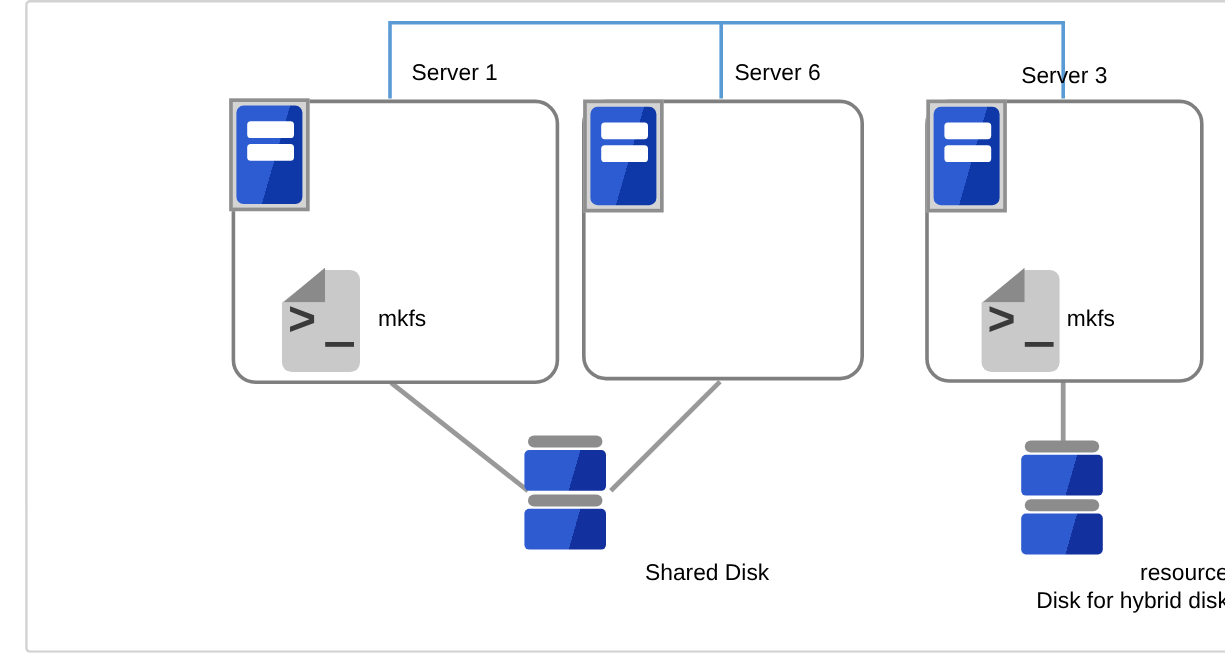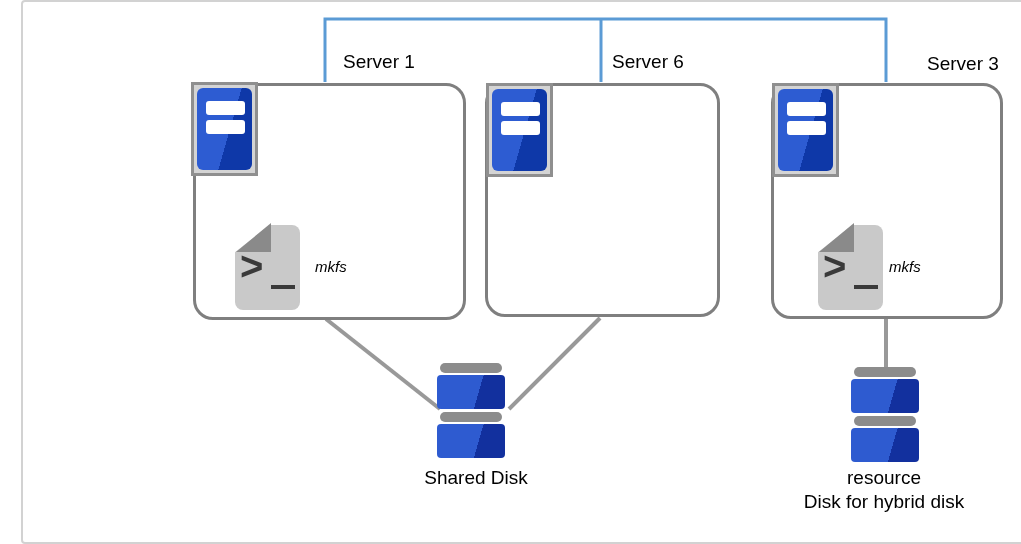--- a/index.html
+++ b/index.html
@@ -16,21 +16,21 @@
     position:absolute;box-sizing:border-box;background:#fff;
     border:3px solid var(--box-border);border-radius:20px;z-index:2;
   }
   .box-s1{left:170px;top:81px;width:273px;height:237px;}
   .box-s2{left:462px;top:81px;width:235px;height:234px;}
   .box-s3{left:748px;top:81px;width:232px;height:236px;}
 
   .server-name{position:absolute;z-index:4;font-size:19px;line-height:24px;white-space:nowrap;}
   .name-s1{left:320px;top:48px;}
   .name-s2{left:589px;top:48px;}
-  .name-s3{left:904px;top:50px;text-align:right;}
+  .name-s3{left:828px;top:50px;text-align:right;}
 
   .server-icon{
     position:absolute;z-index:3;box-sizing:border-box;width:67px;height:94px;
     background:var(--frame-fill);border:3px solid var(--frame-border);
   }
   .icon-s1{left:168px;top:80px;}
   .icon-s2{left:463px;top:81px;}
   .icon-s3{left:749px;top:81px;}
   .tower{
     position:relative;margin:3px;width:55px;height:82px;border-radius:6px;
@@ -44,33 +44,33 @@
   .scr-s1{left:212px;top:223px;}
   .scr-s3{left:795px;top:223px;}
   .doc{position:absolute;left:0;top:0;right:0;bottom:0;background:var(--doc-fill);border-radius:8px;}
   .doc-cut{position:absolute;left:-1px;top:-1px;width:37px;height:29px;background:#fff;
     clip-path:polygon(0 0,100% 0,0 100%);}
   .doc-fold{position:absolute;left:1px;top:-2px;width:35px;height:29px;background:var(--doc-fold);
     clip-path:polygon(100% 0,100% 100%,0 100%);}
   .prompt{position:absolute;left:5px;top:21px;font-size:40px;line-height:1;font-weight:800;color:var(--glyph);}
   .underscore{position:absolute;left:36px;top:60px;width:24px;height:4px;background:var(--glyph);}
 
-  .mkfs-label{position:absolute;z-index:4;font-size:15px;line-height:24px;font-style:italic;}
+  .mkfs-label{position:absolute;z-index:4;font-size:19px;line-height:24px;}
   .mkfs-s1{left:292px;top:253px;}
   .mkfs-s3{left:866px;top:253px;}
 
   .disk{position:absolute;z-index:3;width:68px;}
   .disk-shared{left:414px;top:361px;}
   .disk-hybrid{left:828px;top:365px;}
   .disk .unit + .unit{margin-top:3px;}
   .disk .cap{height:10px;margin:0 3px;background:var(--disk-cap);border-radius:5px;}
   .disk .body{height:34px;margin-top:2px;border-radius:4px;
     background:linear-gradient(106deg,var(--disk-light) 60%,var(--disk-dark) 60%);}
 
-  .disk-label{position:absolute;z-index:4;font-size:19px;line-height:24px;text-align:center;}
+  .disk-label{position:absolute;z-index:4;font-size:19px;line-height:24px;text-align:right;}
   .lbl-shared{left:288px;top:464px;width:330px;}
   .lbl-hybrid{left:721px;top:464px;width:280px;}
 </style>
 </head>
 <body>
 
 <div class="page">
 
   <svg class="wires" viewBox="0 0 1021 544">
     <path class="wire-blue" d="M302,80 L302,17 L863,17 L863,80 M578,17 L578,80"></path>

